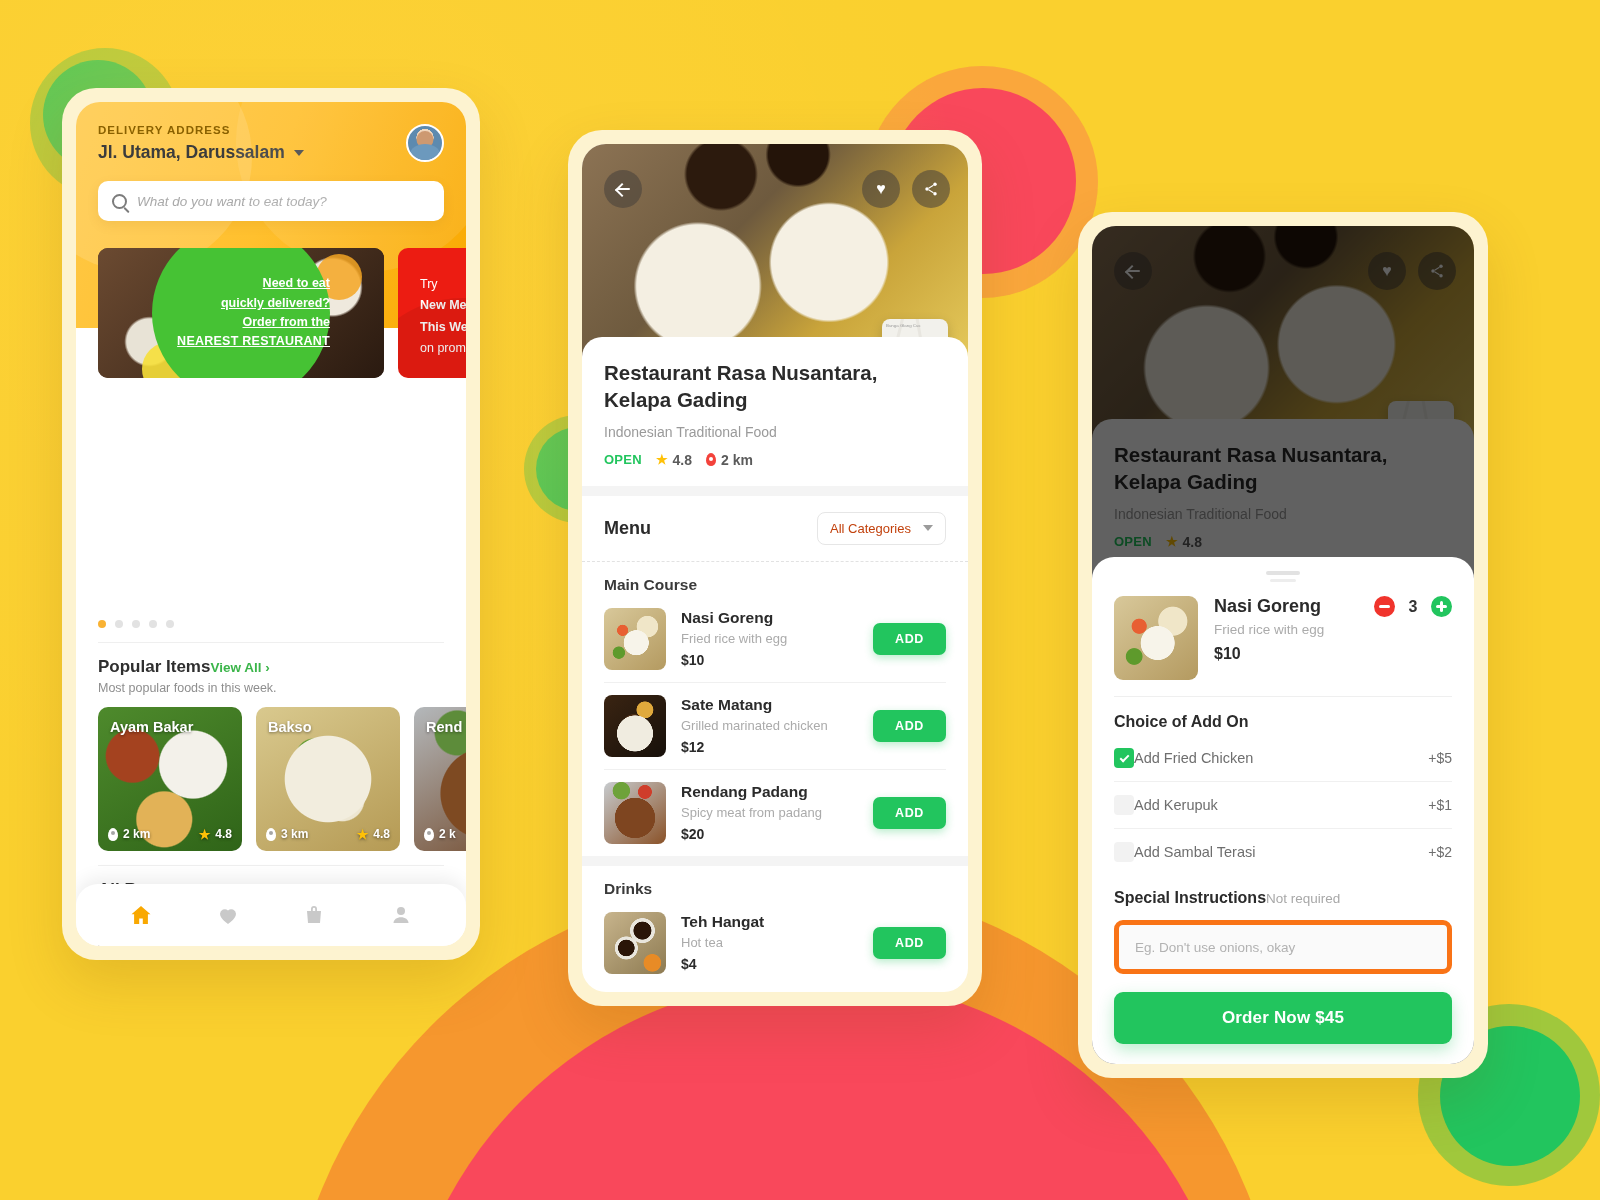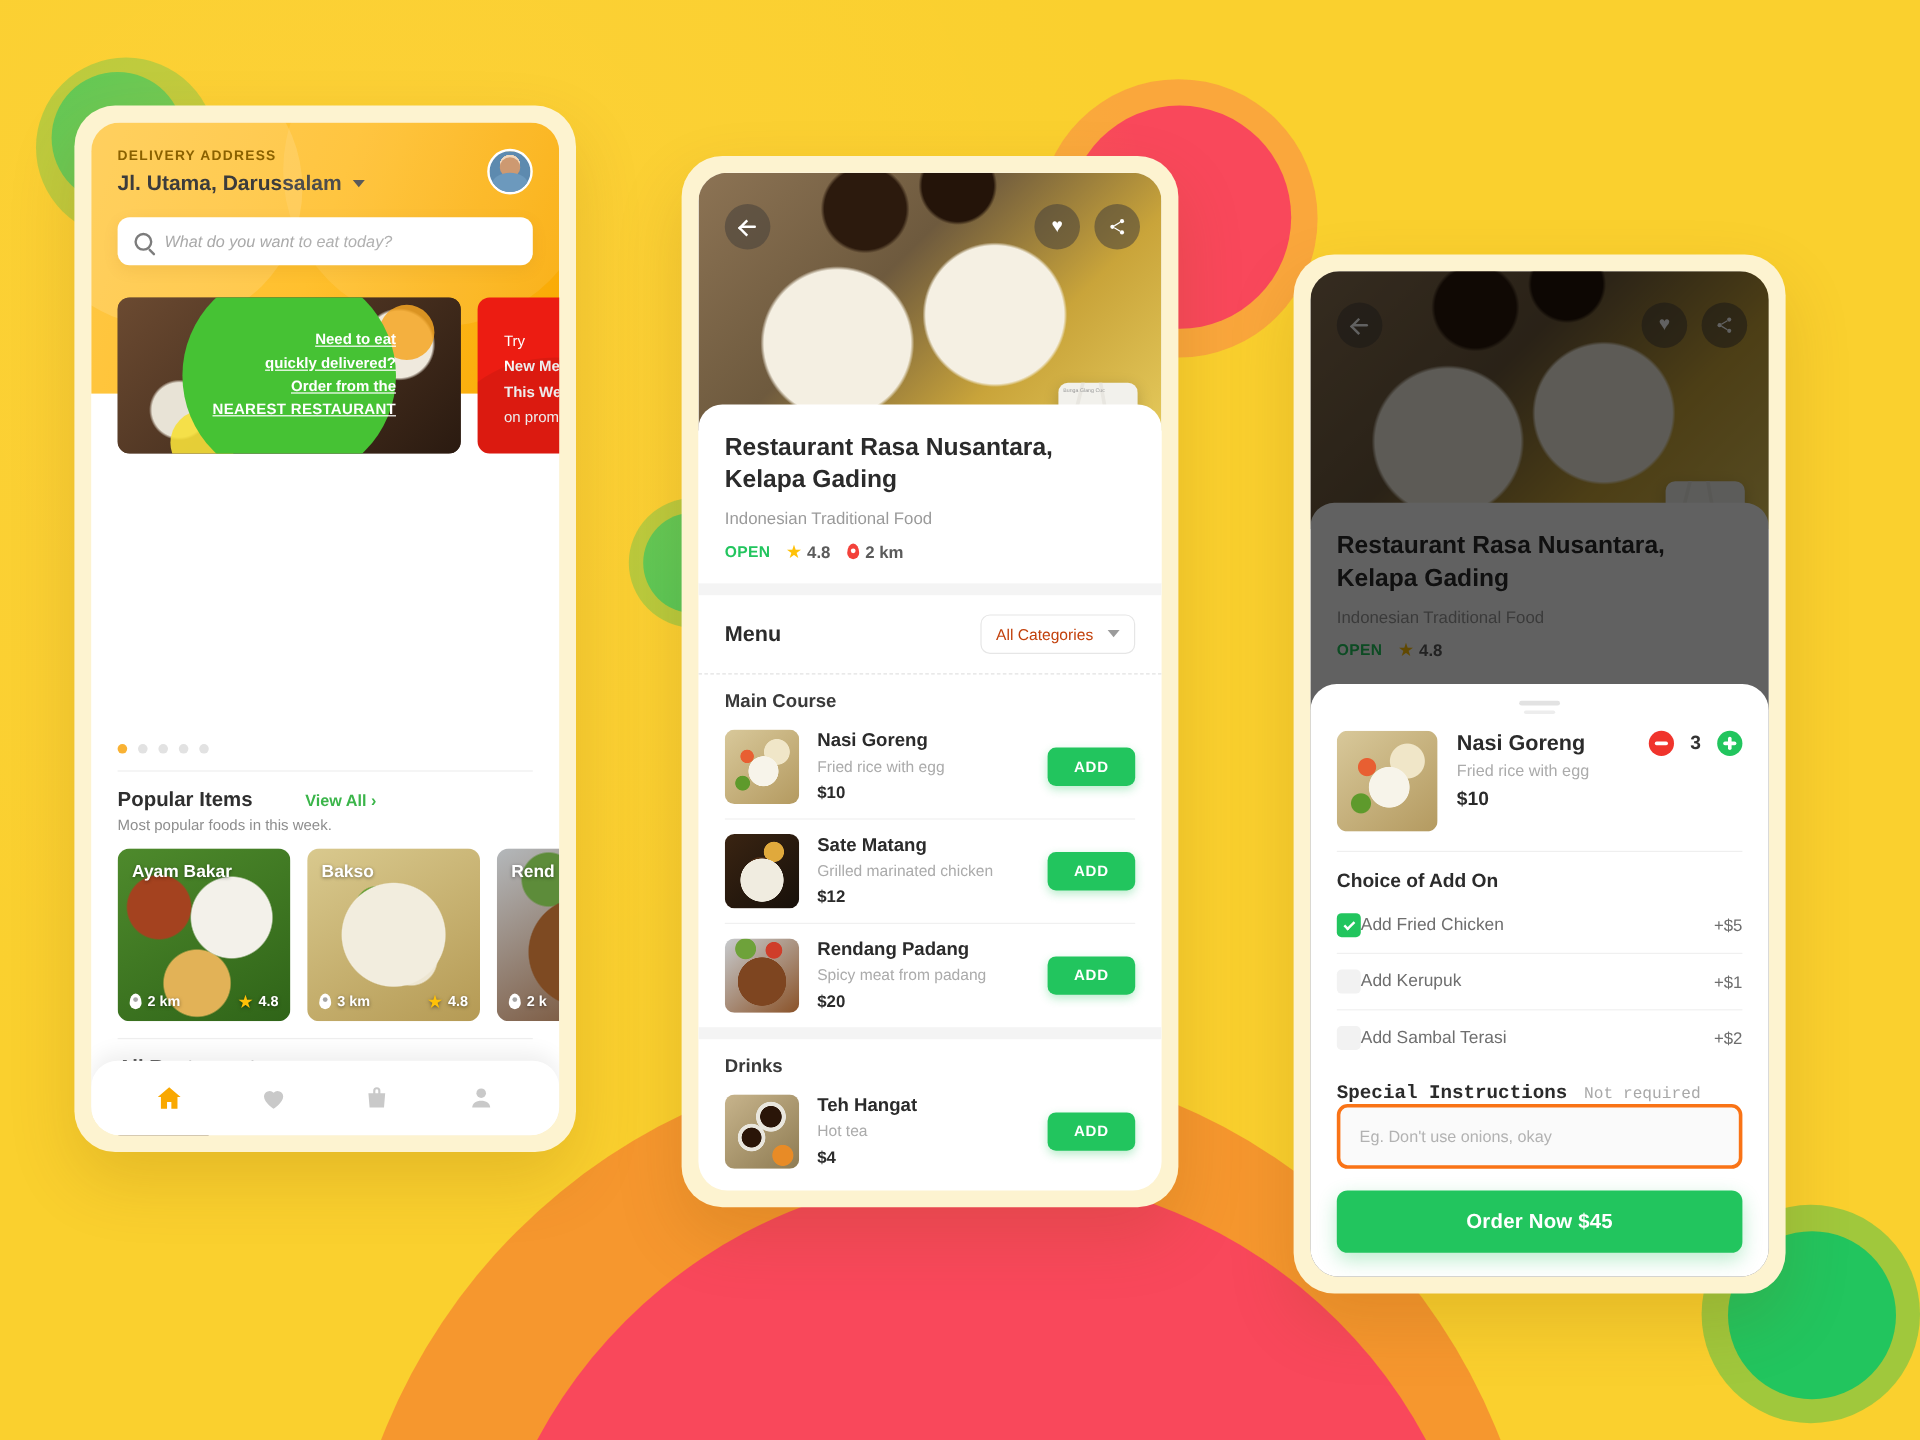--- a/index.html
+++ b/index.html
@@ -115,21 +115,21 @@
   .promo-card2 span{position:relative;}
   .promo-card2 .bb{font-weight:800;}
 
   .dots { display:flex; gap:9px; padding: 16px 0 0 22px; }
   .dot { width:8px;height:8px;border-radius:50%;background:#E2E2E2;}
   .dot.on{background:#F9B233;}
 
   .sec-div { height:1px; background:#EFEFEF; margin: 14px 22px 0 22px; }
   .sec-head { display:flex; align-items:baseline; padding: 14px 22px 0 22px; }
   .sec-title { font-size: 17px; font-weight:700; color:#2F2F2F; }
-  .view-all { font-size: 13.5px; color:#3BB54A; font-weight:600;margin-left:44px; }
+  .view-all { font-size: 13.5px; color:#3BB54A; font-weight:600; }
   .sec-sub { font-size: 12.5px; color:#8E8E8E; padding: 4px 22px 0 22px; }
 
   .pop-row { display:flex; gap:14px; padding: 12px 0 0 22px; overflow:hidden; }
   .pop-card { flex:none; width:144px; height:144px; border-radius:10px; position:relative; overflow:hidden; }
   .pop-card .bg{position:absolute;inset:0;}
   .pc1 .bg{background:
       radial-gradient(circle at 66% 40%, #F3F1EA 0 26%, transparent 27%),
       radial-gradient(circle at 24% 34%, #A4421F 0 18%, transparent 19%),
       radial-gradient(circle at 46% 78%, #E2B257 0 20%, transparent 21%),
       linear-gradient(150deg,#4E8A2C,#2F6418);}
@@ -270,24 +270,24 @@
   .s-price{font-size:16px;font-weight:700;color:#2B2B2B;margin-top:8px;}
   .sheet-div{height:1px;background:#EFEFEF;}
   .addon-title{font-size:16px;font-weight:700;color:#2B2B2B;padding:16px 0 4px 0;}
   .addon-row{display:flex;align-items:center;padding:13px 0;}
   .cbox{width:20px;height:20px;border-radius:4px;background:#F2F2F2;flex:none;display:flex;align-items:center;justify-content:center;}
   .cbox.on{background:#22C55E;}
   .cbox .tick{width:9px;height:5px;border-left:2.2px solid #fff;border-bottom:2.2px solid #fff;transform:rotate(-45deg);margin-top:-2px;}
   .addon-label{flex:1;font-size:14.5px;color:#6E6E6E;}
   .addon-price{font-size:14px;color:#6E6E6E;}
   .addon-sep{height:1px;background:#F0F0F0;}
-  .si-head{display:flex;align-items:baseline;gap:14px;padding:14px 0 0 0;font-family:Liberation Mono, monospace;}
+  .si-head{display:flex;align-items:baseline;padding:14px 0 0 0;}
   .si-title{font-size:16px;font-weight:700;color:#2B2B2B;}
   .si-note{font-size:13.5px;color:#A8A8A8;}
-  .si-box{margin-top:0;background:#FAFAFA;border:3px solid #f97316;border-radius:9px;height:54px;
+  .si-box{margin-top:13px;background:#FAFAFA;border:5px solid #f97316;border-radius:9px;height:54px;
           display:flex;align-items:center;padding:0 16px;font-size:13.5px;color:#B2B2B2;}
   .order-btn{margin-top:18px;width:100%;background:#22C55E;color:#fff;border:none;border-radius:9px;height:52px;
              font-size:17px;font-weight:700;letter-spacing:.01em;box-shadow:0 6px 16px rgba(34,197,94,.3);}
 </style>
 </head>
 <body>
 
 <div id="bg">
   <div class="blob blob-bottom-orange"></div>
   <div class="blob blob-bottom-red"></div>

